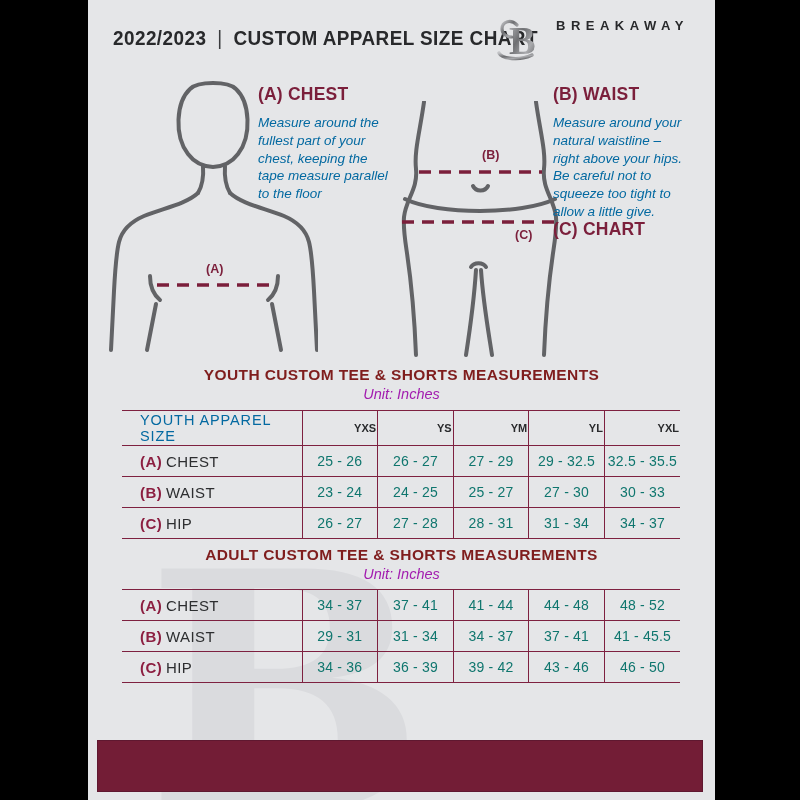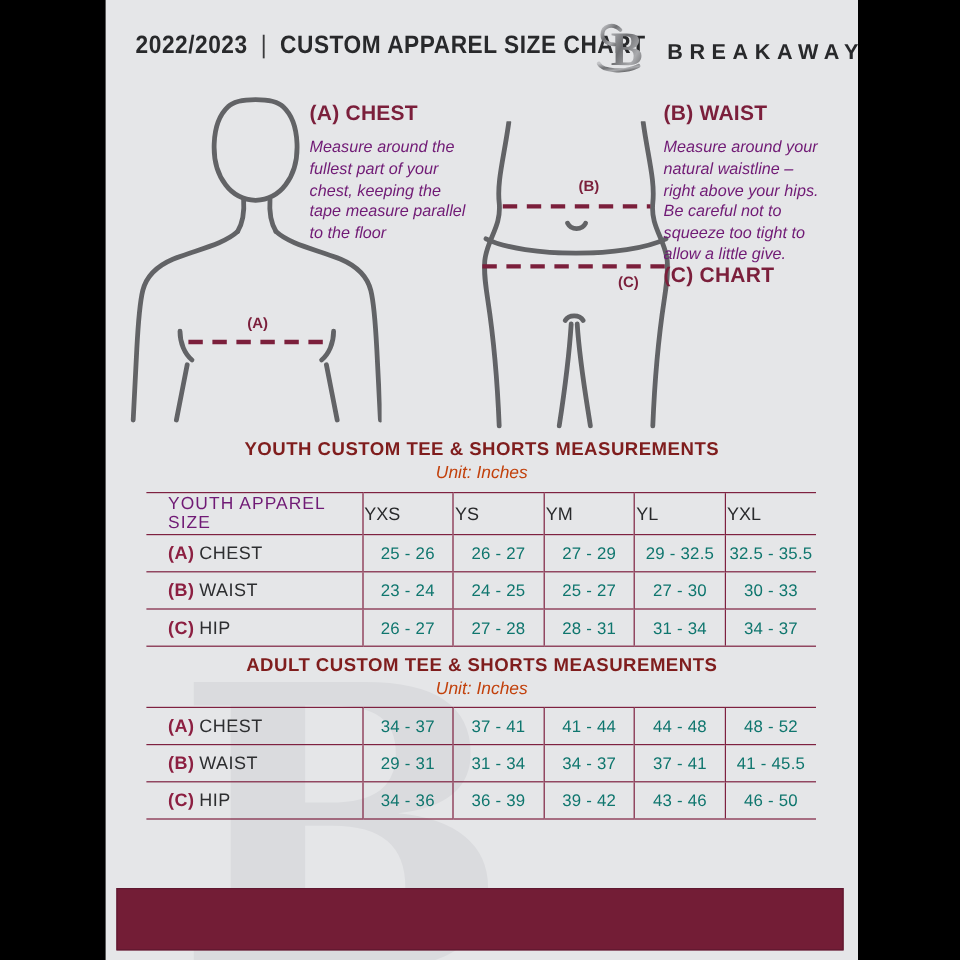--- a/index.html
+++ b/index.html
@@ -15,72 +15,72 @@
 
   
   .hdr-left{
     position:absolute;left:113px;top:26px;z-index:2;
     font-weight:bold;font-size:21px;color:#28292b;letter-spacing:.5px;
     transform:scaleX(.9);transform-origin:left center;white-space:nowrap;
   }
   .hdr-left .pipe{margin:0 12px;font-weight:normal;color:#3a3b3d;}
   .brand-logo{position:absolute;left:492px;top:13px;width:54px;height:54px;z-index:2;}
   .brand-name{
-    position:absolute;left:556px;top:33px;z-index:2;
-    font-weight:bold;font-size:18px;letter-spacing:5.5px;color:#28292b;white-space:nowrap;
+    position:absolute;left:556px;top:18px;z-index:2;
+    font-weight:bold;font-size:13px;letter-spacing:5.5px;color:#28292b;white-space:nowrap;
   }
 
   
   .fig{position:absolute;z-index:1;}
   .fig-left{left:108px;top:76px;}
   .fig-right{left:392px;top:101px;}
   .dash-label{
     position:absolute;z-index:2;font-weight:bold;font-size:12.5px;color:#7b1f3b;
   }
   .lbl-a{left:206px;top:262px;}
   .lbl-b{left:482px;top:148px;}
   .lbl-c{left:515px;top:228px;}
 
   .instr{position:absolute;z-index:2;}
   .instr h3{
     margin:0 0 9px 0;font-size:17.5px;font-weight:bold;color:#7b1f3b;letter-spacing:.2px;
   }
   .instr p{
-    margin:0;font-size:13.5px;font-style:italic;line-height:1.32;color:#701a75;
+    margin:0;font-size:13.5px;font-style:italic;line-height:1.32;color:#0369a1;
     white-space:pre-line;
   }
   .instr-a{left:258px;top:84px;width:200px;}
   .instr-b{left:553px;top:84px;width:175px;}
   .instr-c{left:553px;top:219px;width:185px;}
 
   
   .sec-title{
     position:absolute;left:88px;width:627px;text-align:center;z-index:2;
     font-weight:bold;font-size:15.5px;color:#7f1d1d;letter-spacing:.4px;
   }
   .sec-unit{
     position:absolute;left:88px;width:627px;text-align:center;z-index:2;
-    font-style:italic;font-size:14.5px;color:#c2410c;
+    font-style:italic;font-size:14.5px;color:#a21caf;
   }
   .t1-title{top:366px;} .t1-unit{top:386px;}
   .t2-title{top:546px;} .t2-unit{top:566px;}
 
   
   .size-table{
     position:absolute;left:122px;z-index:2;
     border-collapse:collapse;table-layout:fixed;width:558px;
   }
   .yt{top:410px;} .at{top:589px;}
   .size-table td{height:28px;border-top:1.5px solid #7e2140;vertical-align:middle;}
   .size-table tr.head-row td{height:31px;}
   .size-table tr:last-child td{border-bottom:1.5px solid #7e2140;}
   .size-table td + td{border-left:1.5px solid #7e2140;}
   .cell-label{padding-left:18px;font-size:15px;color:#2d2e30;letter-spacing:.4px;}
-  .head-label{font-size:14.5px;letter-spacing:.9px;color:#701a75;font-weight:normal;}
-  .size-head{font-weight:normal;font-size:15px;text-align:left;color:#292a2c;}
+  .head-label{font-size:14.5px;letter-spacing:.9px;color:#0369a1;font-weight:normal;}
+  .size-head{font-weight:bold;font-size:11px;text-align:right;color:#292a2c;}
   .val{text-align:center;font-size:14px;color:#0f766e;letter-spacing:.2px;}
   .pfx{font-weight:bold;color:#8c1f41;margin-right:4px;}
 
   
   .watermark{
     position:absolute;left:146px;top:528px;z-index:0;
     font-family:"DejaVu Serif",serif;font-weight:bold;
     font-size:330px;line-height:1;color:#dadbde;user-select:none;
   }
   .footer-bar{

